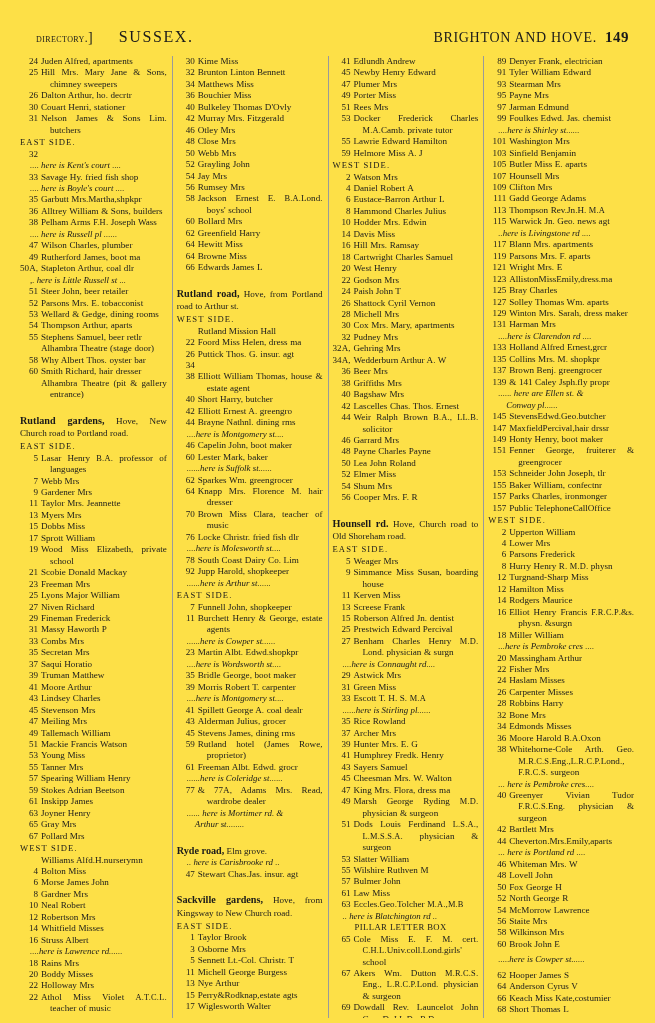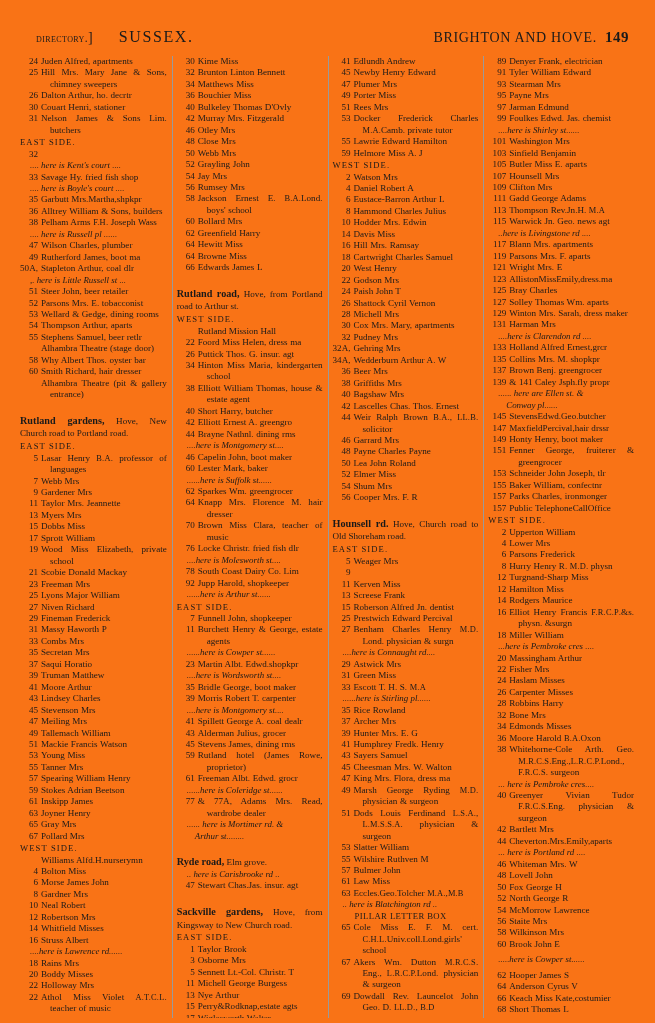--- a/index.html
+++ b/index.html
@@ -13,21 +13,21 @@
     font-family: "Liberation Serif", "DejaVu Serif", serif;
     color: #1a1a1a;
     overflow: hidden;
   }
   #page {
     position: relative;
     width: 655px;
     height: 1023px;
     box-sizing: border-box;
     padding: 28px 16px 0 16px;
-    background: #f97316;
+    background: #fde047;
   }
 
   
   .running-head {
     display: flex;
     align-items: baseline;
     height: 22px;
     padding: 0 10px 0 20px;
     margin-bottom: 6px;
   }
@@ -511,21 +511,20 @@
         <div class="entry">
           <span class="num">22</span>
           <span class="txt hang justify">Foord Miss Helen, dress ma</span>
         </div>
         <div class="entry">
           <span class="num">26</span>
           <span class="txt hang justify">Puttick Thos. G. insur. agt</span>
         </div>
         <div class="entry">
           <span class="num">34</span>
-          <span class="txt hang justify">Hinton Miss Maria, kindergarten school</span>
         </div>
         <div class="entry">
           <span class="num">38</span>
           <span class="txt hang justify">Elliott William Thomas, house &amp; estate agent</span>
         </div>
         <div class="entry">
           <span class="num">40</span>
           <span class="txt hang justify">Short Harry, butcher</span>
         </div>
         <div class="entry">
@@ -810,20 +809,21 @@
         </div>
         <div class="spacer"></div>
         <div class="street"><span>Hounsell rd.</span><span class="cont"> Hove, Church road to Old Shoreham road.</span></div>
         <div class="side-head">EAST SIDE.</div>
         <div class="entry">
           <span class="num">5</span>
           <span class="txt hang justify">Weager Mrs</span>
         </div>
         <div class="entry">
           <span class="num">9</span>
+          <span class="txt hang justify">Simmance Miss Susan, boarding house</span>
         </div>
         <div class="entry">
           <span class="num">11</span>
           <span class="txt hang justify">Kerven Miss</span>
         </div>
         <div class="entry">
           <span class="num">13</span>
           <span class="txt hang justify">Screese Frank</span>
         </div>
         <div class="entry">

